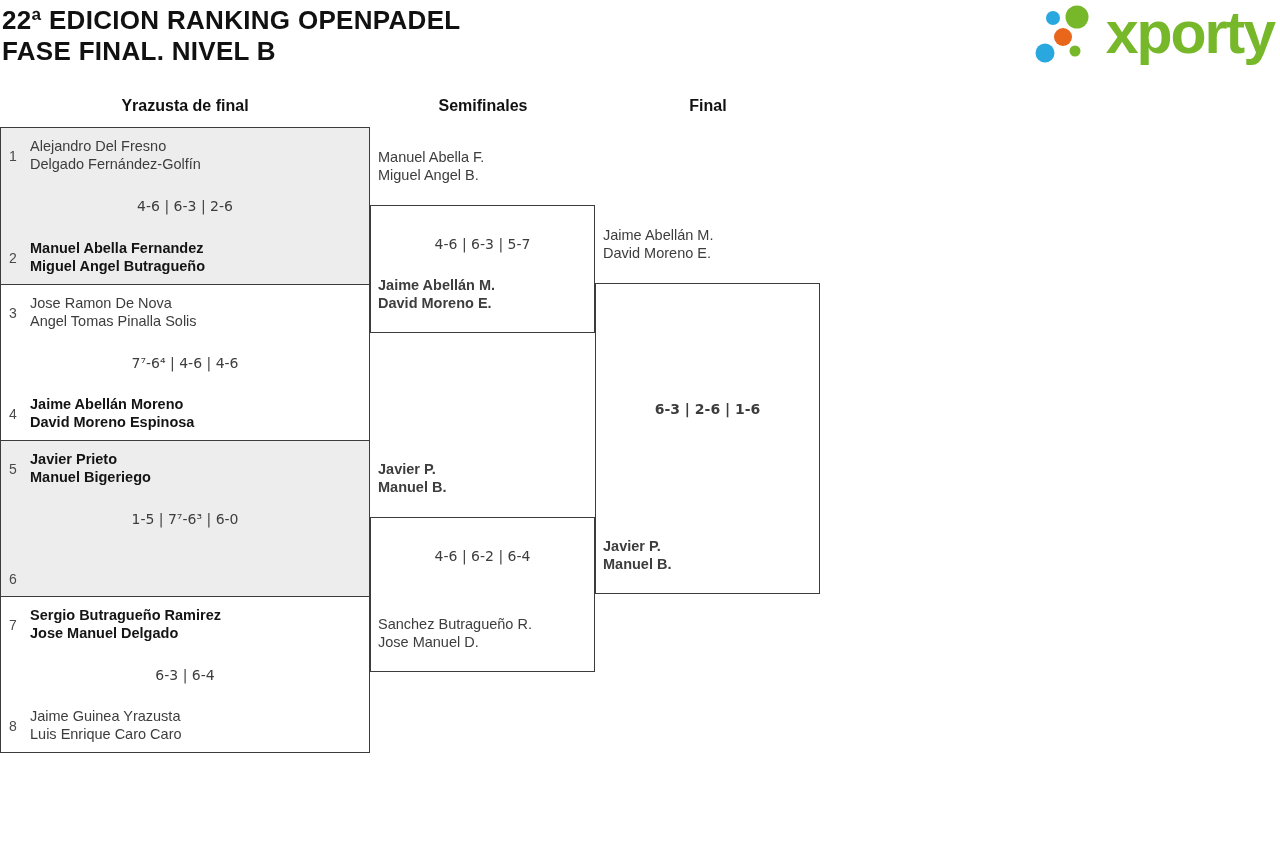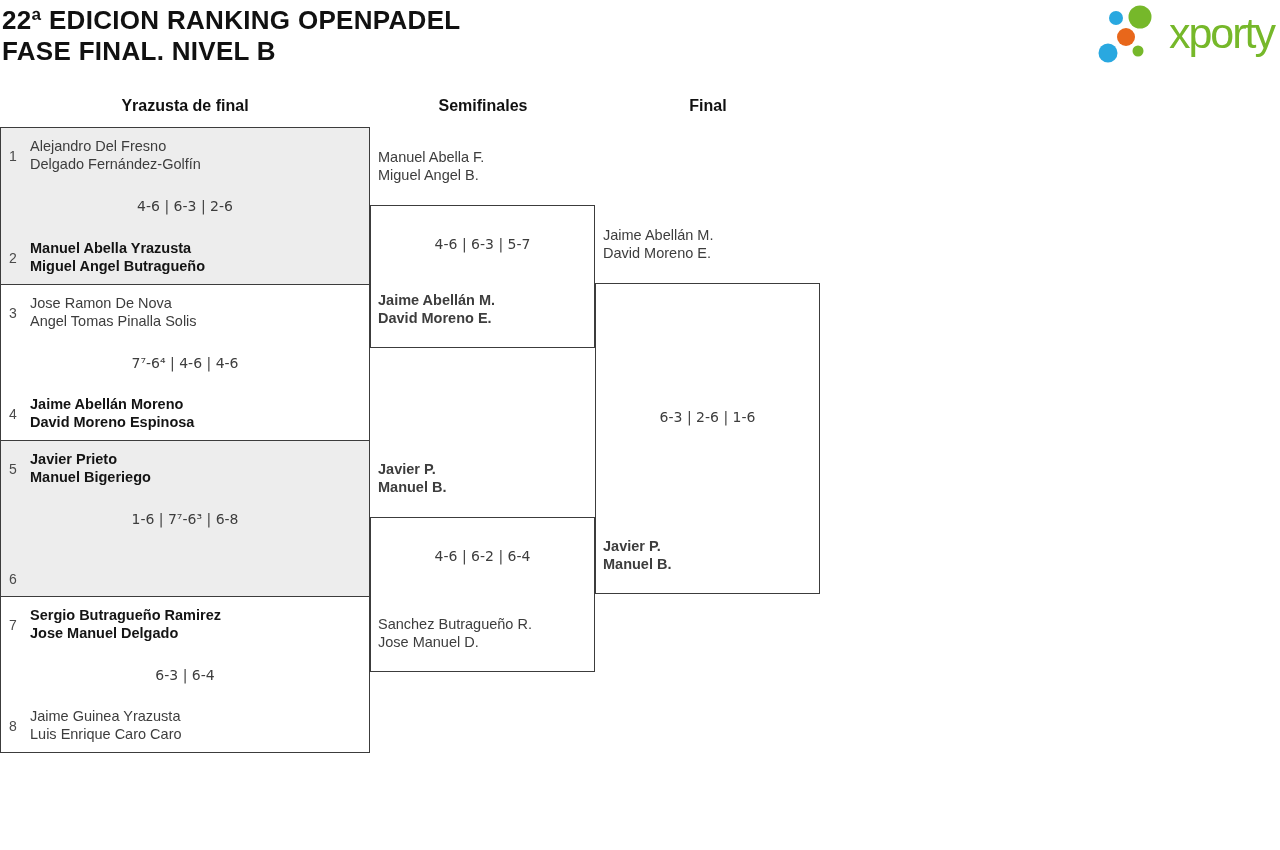--- a/index.html
+++ b/index.html
@@ -15,21 +15,21 @@
   .title {
     position:absolute; left:2px; top:5px;
     font-size:26px; line-height:31px; font-weight:700; color:#111;
     letter-spacing:.3px;
   }
   .logo {
     position:absolute; right:6px; top:4px;
     display:flex; align-items:flex-start;
   }
   .logo-text {
-    font-size:43px; font-weight:400; letter-spacing:-2px;
+    font-size:59px; font-weight:700; letter-spacing:-2px;
     line-height:58px; margin-left:2px;
   }
 
   
   .round-header {
     position:absolute; top:97px; text-align:center;
     font-size:16px; font-weight:700; color:#111;
   }
   .rh-qf { left:0; width:370px; }
   .rh-sf { left:370px; width:226px; }
@@ -59,25 +59,25 @@
     position:absolute; left:0; right:0; text-align:center;
     font-family:"DejaVu Sans","Liberation Sans",sans-serif;
     font-size:14px; color:#3d3d3d; white-space:nowrap;
   }
   .qf-block .score { top:50%; transform:translateY(-50%); }
 
   
   .match-box {
     position:absolute; border:1px solid #3c3c3c; background:transparent;
   }
-  .box-sf1 { left:370px; top:205px; width:225px; height:143px; }
+  .box-sf1 { left:370px; top:205px; width:225px; height:128px; }
   .box-sf2 { left:370px; top:517px; width:225px; height:155px; }
   .box-f   { left:595px; top:283px; width:225px; height:311px; }
   .box-sf1 .score, .box-sf2 .score { top:30px; }
-  .box-f .score { top:125px; }
+  .box-f .score { top:117px;font-weight:bold; }
 
   .team-out {
     position:absolute; left:7px; bottom:100%; margin-bottom:22px;
     font-size:14.5px; line-height:17.5px; color:#3d3d3d; white-space:nowrap;
   }
   .team-in {
     position:absolute; left:7px; bottom:20px;
     font-size:14.5px; line-height:17.5px; color:#3d3d3d; white-space:nowrap;
   }
 </style>
@@ -113,21 +113,21 @@
         <span class="seed">1</span>
         <div class="team-names">
           <div>Alejandro Del Fresno</div>
           <div>Delgado Fernández-Golfín</div>
         </div>
       </div>
       <div class="score">4-6 | 6-3 | 2-6</div>
       <div class="team-row pos-bottom">
         <span class="seed">2</span>
         <div class="team-names winner">
-          <div>Manuel Abella Yrazusta</div>
+          <div>Manuel Abella Fernandez</div>
           <div>Miguel Angel Butragueño</div>
         </div>
       </div>
     </div>
 
     <div class="qf-block">
       <div class="team-row pos-top">
         <span class="seed">3</span>
         <div class="team-names">
           <div>Jose Ramon De Nova</div>
@@ -145,21 +145,21 @@
     </div>
 
     <div class="qf-block shaded">
       <div class="team-row pos-top">
         <span class="seed">5</span>
         <div class="team-names winner">
           <div>Javier Prieto</div>
           <div>Manuel Bigeriego</div>
         </div>
       </div>
-      <div class="score">1-6 | 7⁷-6³ | 6-8</div>
+      <div class="score">1-5 | 7⁷-6³ | 6-0</div>
       <div class="team-row pos-bottom">
         <span class="seed">6</span>
       </div>
     </div>
 
     <div class="qf-block">
       <div class="team-row pos-top">
         <span class="seed">7</span>
         <div class="team-names winner">
           <div>Sergio Butragueño Ramirez</div>

